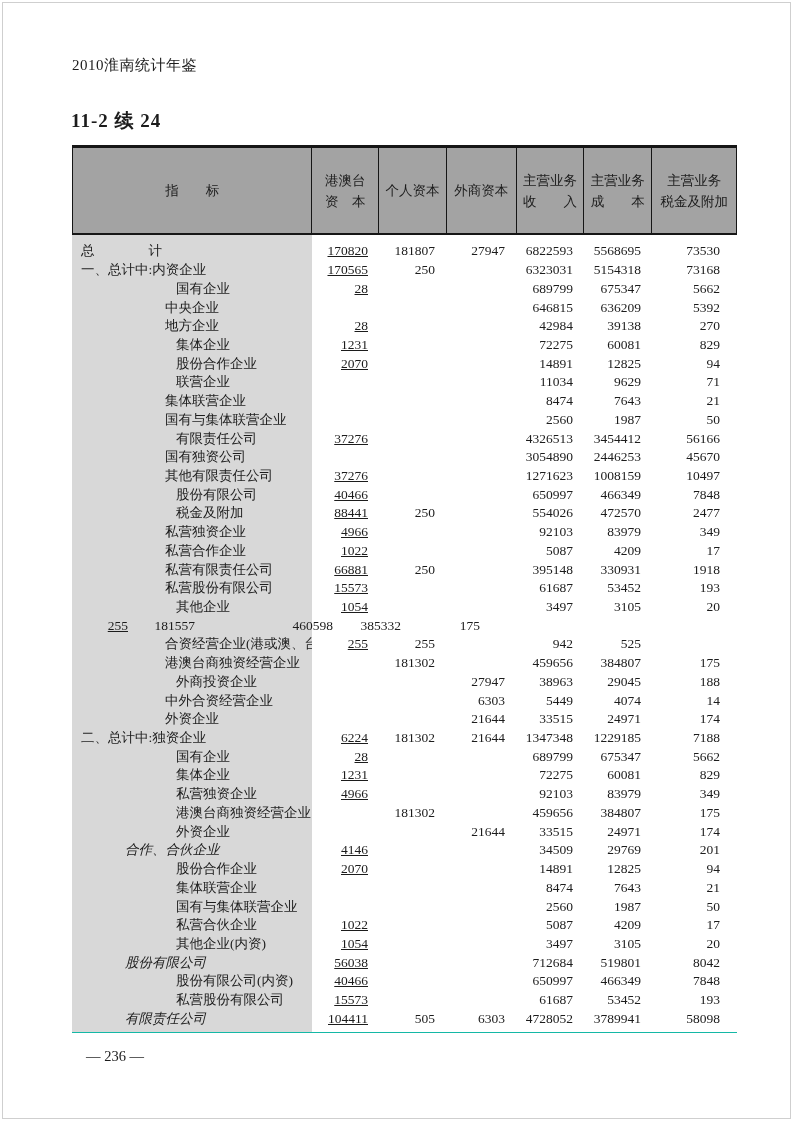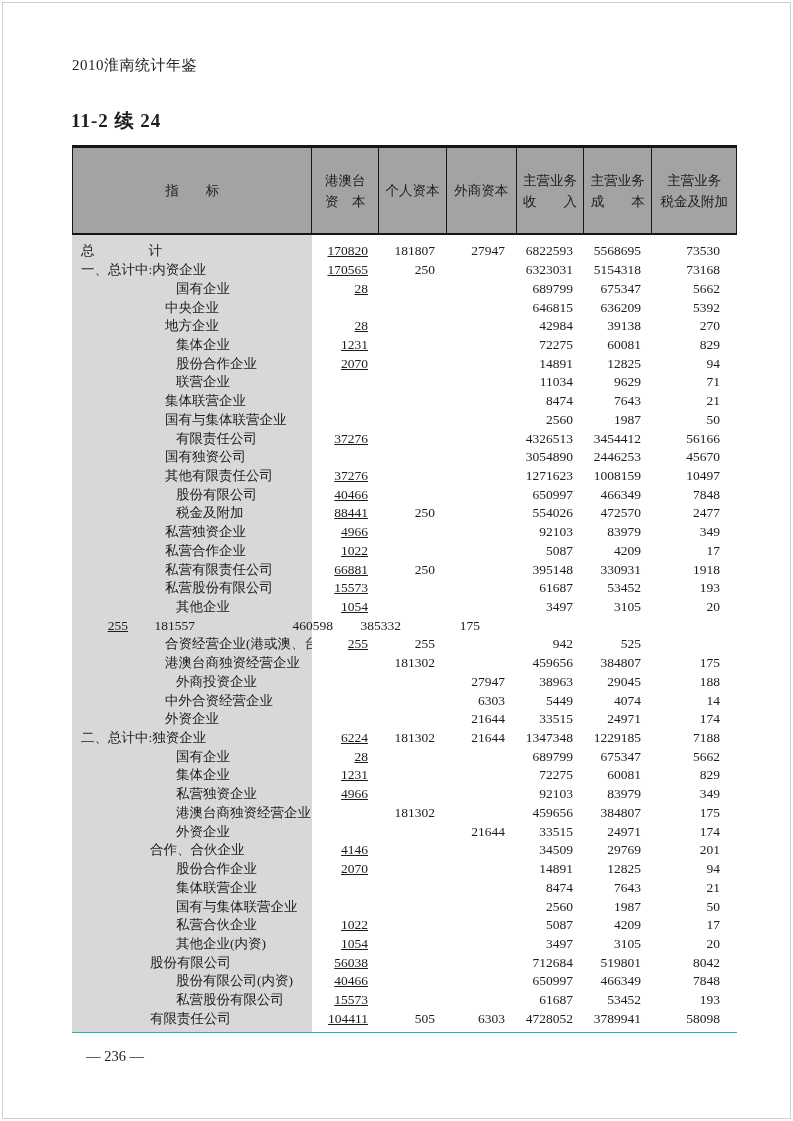--- a/index.html
+++ b/index.html
@@ -53,21 +53,21 @@
     white-space:nowrap; overflow:hidden;
   }
   .td-num {
     box-sizing:border-box; text-align:right; font-size:13.5px;
     padding-right:12px; font-variant-numeric:tabular-nums;
   }
   .td-num.v6 { padding-right:17px; }
   .v1 { width:68px;text-decoration:underline; } .v2 { width:67px; } .v3 { width:70px; }
   .v4 { width:68px; } .v5 { width:68px; } .v6 { width:84px; }
   .ind0 { padding-left:9px; }
-  .ind1 { padding-left:78px; }
+  .ind1 { padding-left:53px;font-style:italic; }
   .ind2 { padding-left:104px; }
   .ind3 { padding-left:93px; }
   .page-footer {
     position:absolute; left:86px; top:1048px;
     font-size:14.5px; white-space:nowrap;
   }
 </style>
 </head>
 <body>
 

